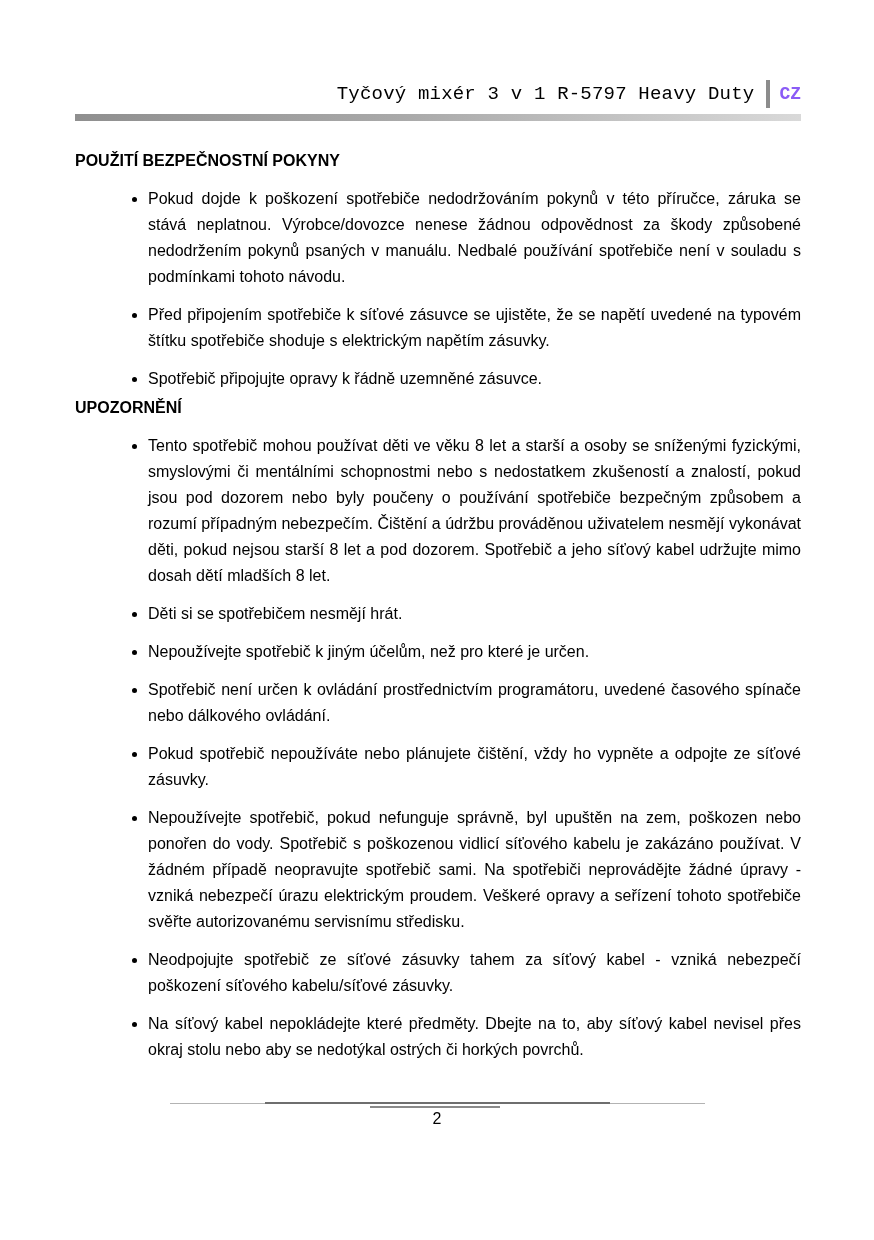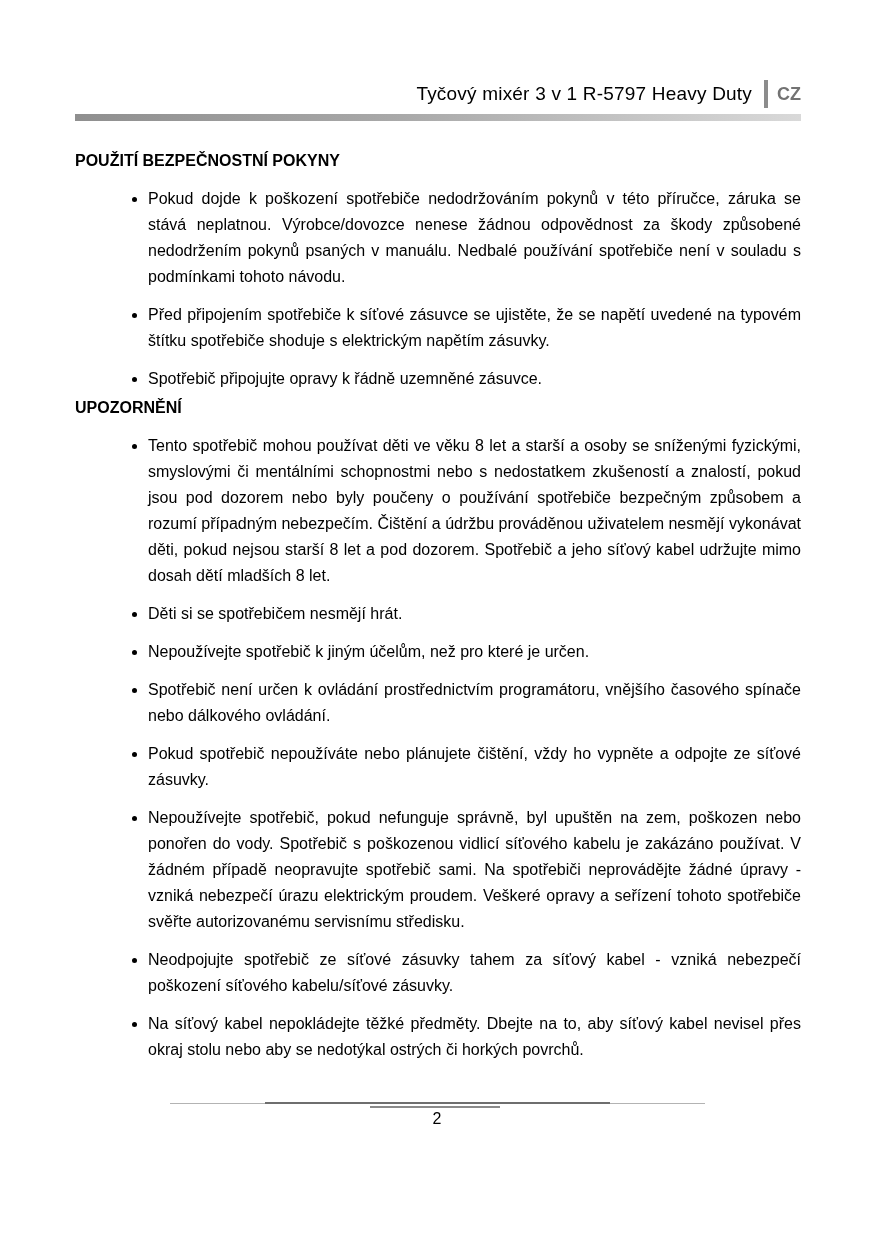--- a/index.html
+++ b/index.html
@@ -22,38 +22,39 @@
     position: absolute;
     top: 78px;
     left: 75px;
     width: 726px;
   }
   .header-row {
     display: flex;
     align-items: center;
     justify-content: flex-end;
     height: 32px;
+    font-family: Liberation Mono, monospace;
   }
   .header-title {
     font-size: 19px;
     letter-spacing: 0.2px;
     color: #000000;
     white-space: nowrap;
   }
   .header-sep {
     display: inline-block;
     width: 4px;
     height: 28px;
     background: #8c8c8c;
     margin: 0 9px 0 12px;
   }
   .header-lang {
     font-size: 18px;
     font-weight: bold;
-    color: #737373;
+    color: #8b5cf6;
   }
   .header-rule {
     margin-top: 4px;
     height: 7px;
     background: linear-gradient(to right, #8f8f8f 0%, #a9a9a9 45%, #d9d9d9 100%);
   }
 
   
   .body {
     position: absolute;
@@ -137,25 +138,25 @@
       <li>Před připojením spotřebiče k síťové zásuvce se ujistěte, že se napětí uvedené na typovém štítku spotřebiče shoduje s elektrickým napětím zásuvky.</li>
       <li>Spotřebič připojujte opravy k řádně uzemněné zásuvce.</li>
     </ul>
 
     <p class="doc-heading">UPOZORNĚNÍ</p>
 
     <ul class="bullets">
       <li>Tento spotřebič mohou používat děti ve věku 8 let a starší a osoby se sníženými fyzickými, smyslovými či mentálními schopnostmi nebo s nedostatkem zkušeností a znalostí, pokud jsou pod dozorem nebo byly poučeny o používání spotřebiče bezpečným způsobem a rozumí případným nebezpečím. Čištění a údržbu prováděnou uživatelem nesmějí vykonávat děti, pokud nejsou starší 8 let a pod dozorem. Spotřebič a jeho síťový kabel udržujte mimo dosah dětí mladších 8 let.</li>
       <li>Děti si se spotřebičem nesmějí hrát.</li>
       <li>Nepoužívejte spotřebič k jiným účelům, než pro které je určen.</li>
-      <li>Spotřebič není určen k ovládání prostřednictvím programátoru, vnějšího časového spínače nebo dálkového ovládání.</li>
+      <li>Spotřebič není určen k ovládání prostřednictvím programátoru, uvedené časového spínače nebo dálkového ovládání.</li>
       <li>Pokud spotřebič nepoužíváte nebo plánujete čištění, vždy ho vypněte a odpojte ze síťové zásuvky.</li>
       <li>Nepoužívejte spotřebič, pokud nefunguje správně, byl upuštěn na zem, poškozen nebo ponořen do vody. Spotřebič s poškozenou vidlicí síťového kabelu je zakázáno používat. V žádném případě neopravujte spotřebič sami. Na spotřebiči neprovádějte žádné úpravy - vzniká nebezpečí úrazu elektrickým proudem. Veškeré opravy a seřízení tohoto spotřebiče svěřte autorizovanému servisnímu středisku.</li>
       <li>Neodpojujte spotřebič ze síťové zásuvky tahem za síťový kabel - vzniká nebezpečí poškození síťového kabelu/síťové zásuvky.</li>
-      <li>Na síťový kabel nepokládejte těžké předměty. Dbejte na to, aby síťový kabel nevisel přes okraj stolu nebo aby se nedotýkal ostrých či horkých povrchů.</li>
+      <li>Na síťový kabel nepokládejte které předměty. Dbejte na to, aby síťový kabel nevisel přes okraj stolu nebo aby se nedotýkal ostrých či horkých povrchů.</li>
     </ul>
   </div>
 
   <div class="footer-rule">
     <span class="seg-a"></span>
     <span class="seg-b"></span>
   </div>
   <div class="page-number">2</div>
 
 </div>

